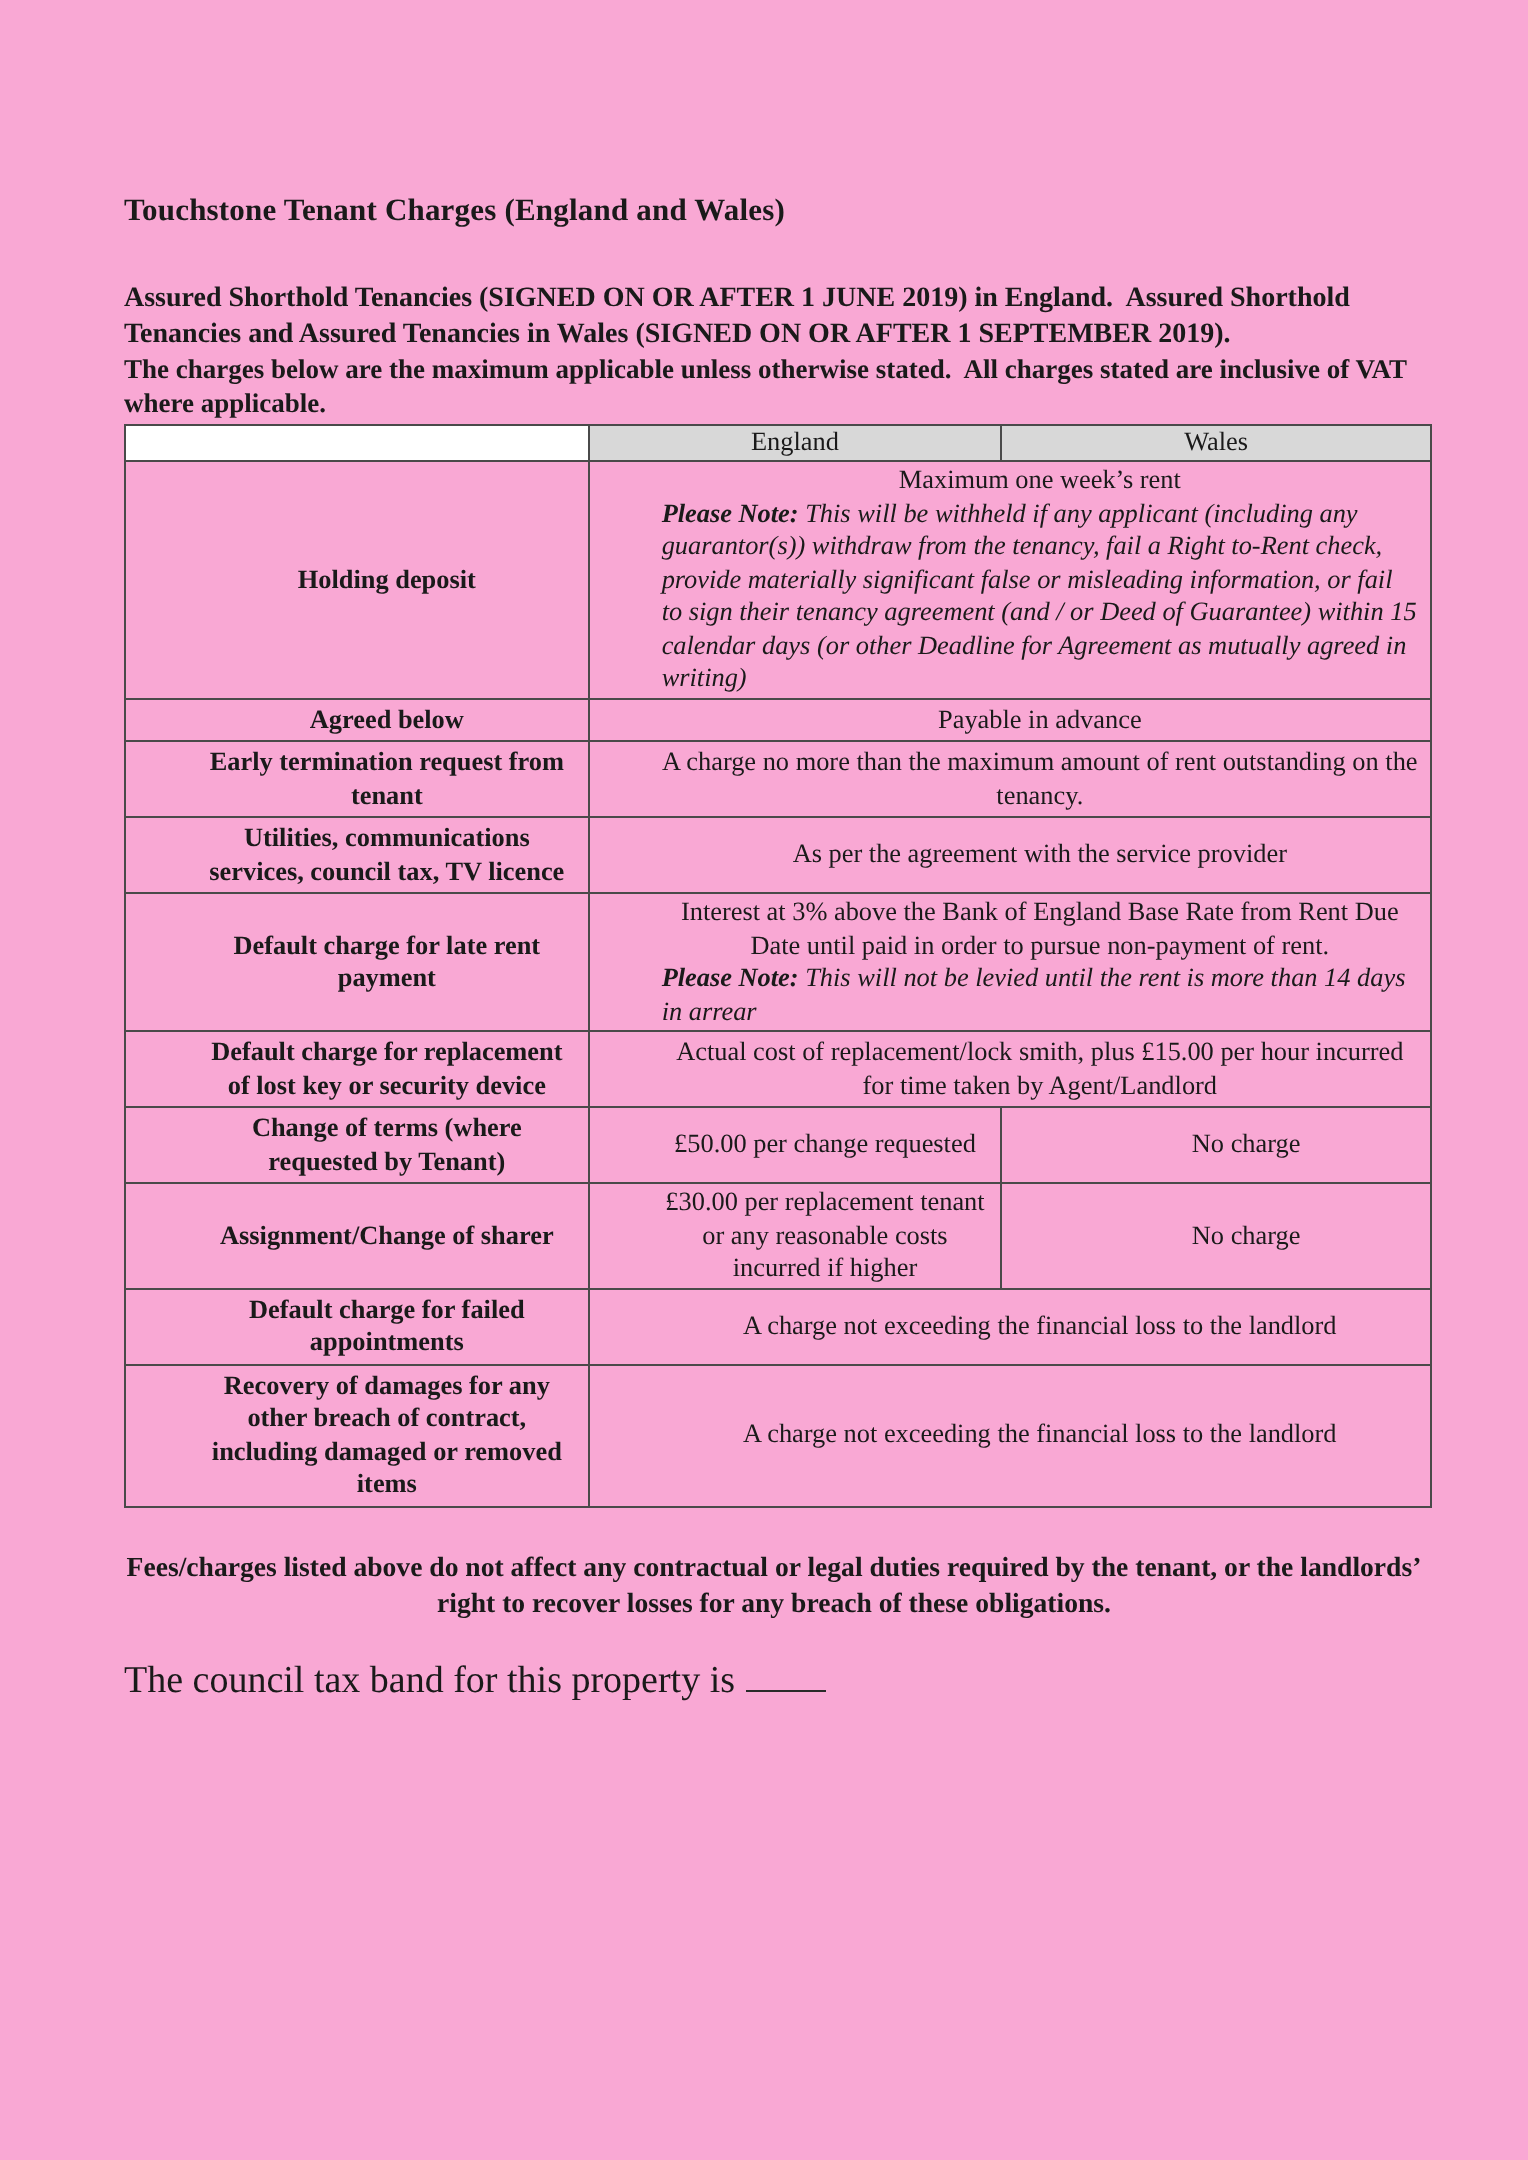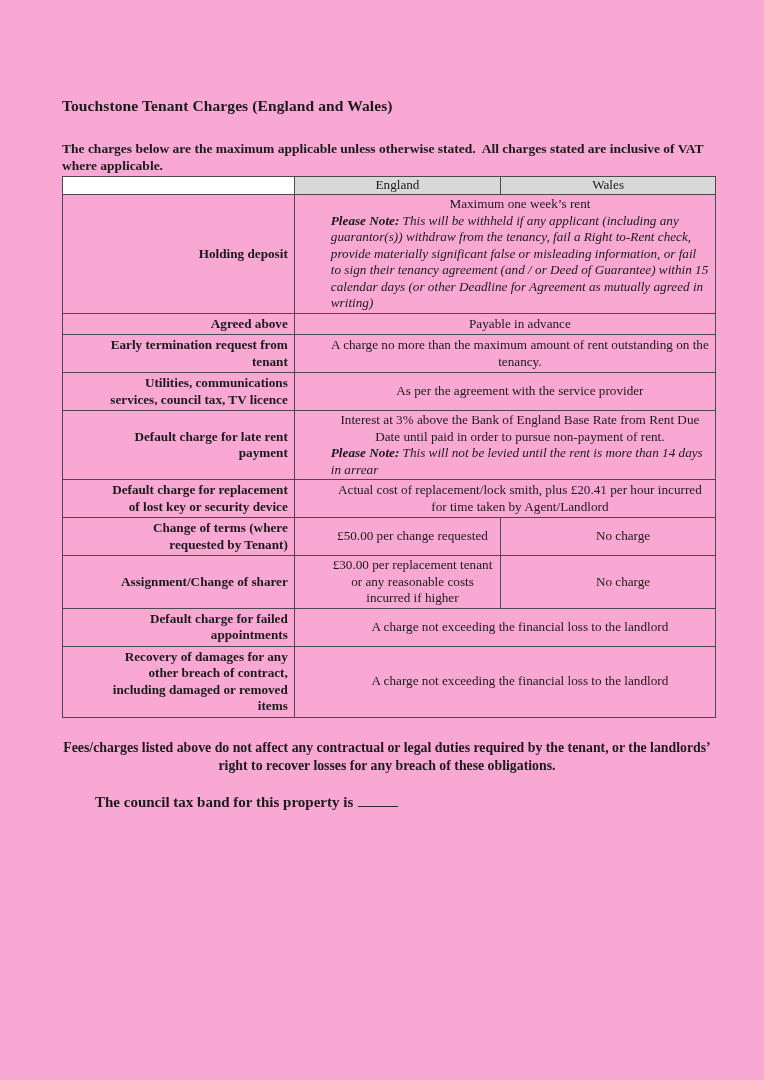--- a/index.html
+++ b/index.html
@@ -54,61 +54,61 @@
   table.charges th {
     background: #d8d8d8;
     font-weight: normal;
     text-align: center;
     height: 18px;
     padding: 0 8px;
   }
   table.charges th.blank { background: #ffffff; }
   td.lbl {
     font-weight: bold;
-    text-align: right;
+    text-align: center;
     padding: 2px 6px 2px 5px;
     margin-top: 16px;
   }
   td.val {
     text-align: center;
     padding: 1px 6px;
   }
   .note { text-align: left; }
   .note-label { font-weight: bold; font-style: italic; }
   .note-text { font-style: italic; }
   p.footer-bold {
     font-size: 13.8px;
     font-weight: bold;
     line-height: 18px;
     margin-top: 21px;
     white-space: pre-wrap;
     text-align: center;
   }
   p.council {
-    font-size: 15px;
-    font-weight: bold;
+    font-size: 19px;
+    font-weight: normal;
     margin-top: 19px;
-    margin-left: 33px;
   }
   .blank-line {
     display: inline-block;
     width: 40px;
     border-bottom: 1.5px solid #2a2a2a;
     margin-left: 5px;
     height: 12px;
   }
 </style>
 </head>
 <body>
 
 <div class="page">
   <div class="content">
 
     <h1 class="doc-title">Touchstone Tenant Charges (England and Wales)</h1>
 
+    <p class="intro-bold">Assured Shorthold Tenancies (SIGNED ON OR AFTER 1 JUNE 2019) in England.  Assured Shorthold Tenancies and Assured Tenancies in Wales (SIGNED ON OR AFTER 1 SEPTEMBER 2019).</p>
     <p class="intro-normal">The charges below are the maximum applicable unless otherwise stated.  All charges stated are inclusive of VAT where applicable.</p>
 
     <table class="charges">
       <colgroup>
           <col class="c1">
           <col class="c2">
           <col class="c3">
         </colgroup>
       <tbody>
         <tr>
@@ -120,21 +120,21 @@
         <tr>
           <td class="lbl">Holding deposit</td>
           <td class="val" colspan="2">
             <div>Maximum one week’s rent</div>
             <div class="note"><span class="note-label">Please Note:</span> <span class="note-text">This will be withheld if any applicant (including any guarantor(s)) withdraw from the tenancy, fail a Right to-Rent check, provide materially significant false or misleading information, or fail to sign their tenancy agreement (and / or Deed of Guarantee) within 15 calendar days (or other Deadline for Agreement as mutually agreed in writing)</span></div>
           </td>
         </tr>
 
 
         <tr>
-          <td class="lbl">Agreed above</td>
+          <td class="lbl">Agreed below</td>
           <td class="val" colspan="2">Payable in advance</td>
         </tr>
 
         <tr>
           <td class="lbl">Early termination request from tenant</td>
           <td class="val" colspan="2">A charge no more than the maximum amount of rent outstanding on the tenancy.</td>
         </tr>
 
         <tr>
           <td class="lbl">Utilities, communications services, council tax, TV licence</td>
@@ -144,21 +144,21 @@
         <tr>
           <td class="lbl">Default charge for late rent payment</td>
           <td class="val" colspan="2">
             <div>Interest at 3% above the Bank of England Base Rate from Rent Due Date until paid in order to pursue non-payment of rent.</div>
             <div class="note"><span class="note-label">Please Note:</span> <span class="note-text">This will not be levied until the rent is more than 14 days in arrear</span></div>
           </td>
         </tr>
 
         <tr>
           <td class="lbl">Default charge for replacement of lost key or security device</td>
-          <td class="val" colspan="2">Actual cost of replacement/lock smith, plus £20.41 per hour incurred for time taken by Agent/Landlord</td>
+          <td class="val" colspan="2">Actual cost of replacement/lock smith, plus £15.00 per hour incurred for time taken by Agent/Landlord</td>
         </tr>
 
         <tr>
           <td class="lbl">Change of terms (where requested by Tenant)</td>
           <td class="val">£50.00 per change requested</td>
           <td class="val">No charge</td>
         </tr>
 
         <tr>
           <td class="lbl">Assignment/Change of  sharer</td>

